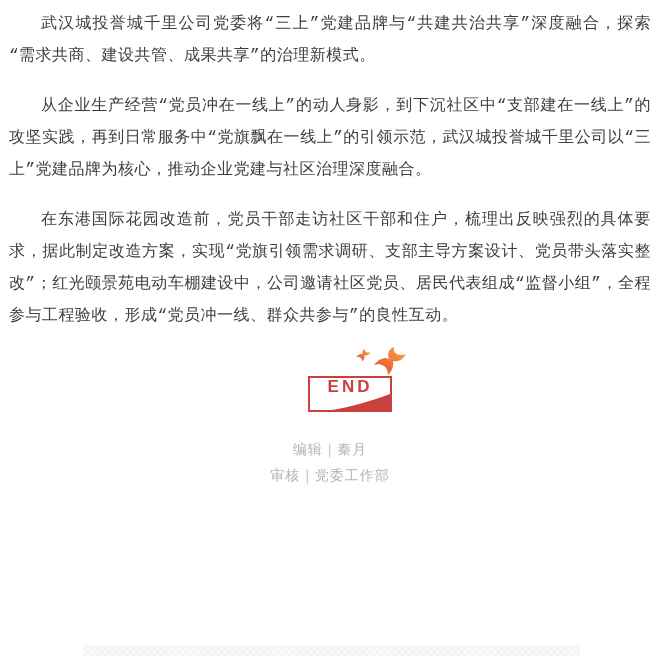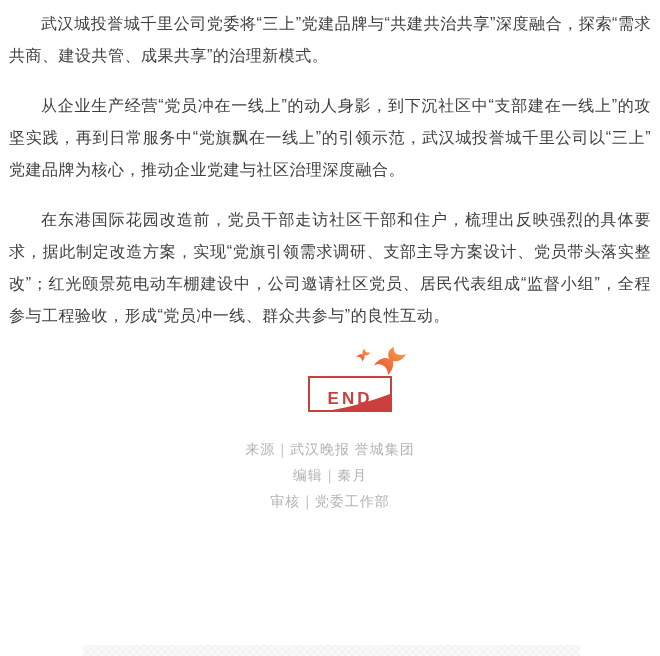--- a/index.html
+++ b/index.html
@@ -12,31 +12,32 @@
   }
   .article { padding:8px 9px 0 9px; }
   .article p {
     margin:0 0 18px 0;
     font-size:16px;
     line-height:32px;
     letter-spacing:0.5px;
     color:#3e3e3e;
     text-align:justify;
     text-indent:2em;
+    font-family:Liberation Mono, monospace;
   }
   .end-section { position:relative; height:64px; margin-top:12px; }
   .end-wrap {
     position:absolute; left:50%; top:26px; transform:translateX(-50%);
   }
   .end-box {
     position:relative;
     width:80px; height:32px;
     border:2px solid #c9403e;
     background:#ffffff;
-    display:flex; align-items:flex-end; justify-content:center;margin-left:40px;
+    display:flex; align-items:flex-start; justify-content:center;margin-left:40px;
   }
   .end-label {
     position:relative; z-index:2;
     color:#c9403e; font-weight:bold; font-size:17px; letter-spacing:3px;
     transform:translateY(-1px);
   }
   .end-wedge { position:absolute; right:0; bottom:0; z-index:1; display:block; }
   .end-birds { position:absolute; top:-29px; right:-14px; }
   .footer { margin-top:22px; text-align:center; }
   .footer .footer-line {
@@ -75,18 +76,17 @@
     <div class="end-box">
       <span class="end-label">END</span>
       <svg class="end-wedge" width="80" height="32" viewBox="0 0 80 32">
         <path fill="#c9403e" d="M22 32 C40 29 62 23 80 16 L80 32 Z"></path>
       </svg>
     </div>
   </div>
 </div>
 
 <div class="footer">
-  <div class="footer-line">来源｜武汉晚报 誉城集团</div>
   <div class="footer-line">编辑｜秦月</div>
   <div class="footer-line">审核｜党委工作部</div>
 </div>
 
 <div class="bottom-strip"></div>
 
 </body></html>

